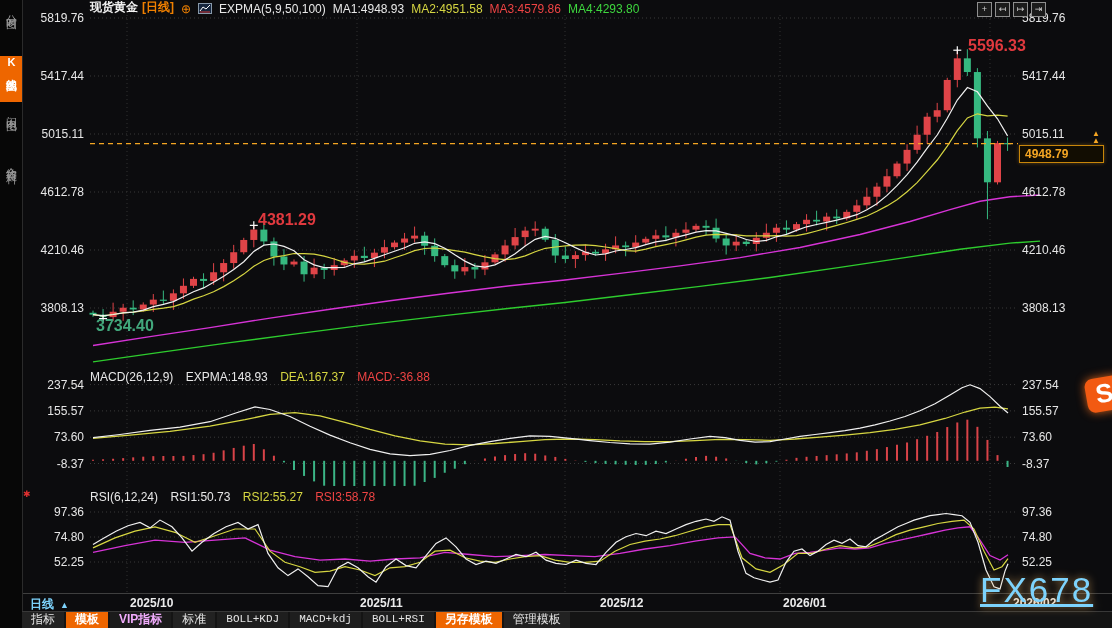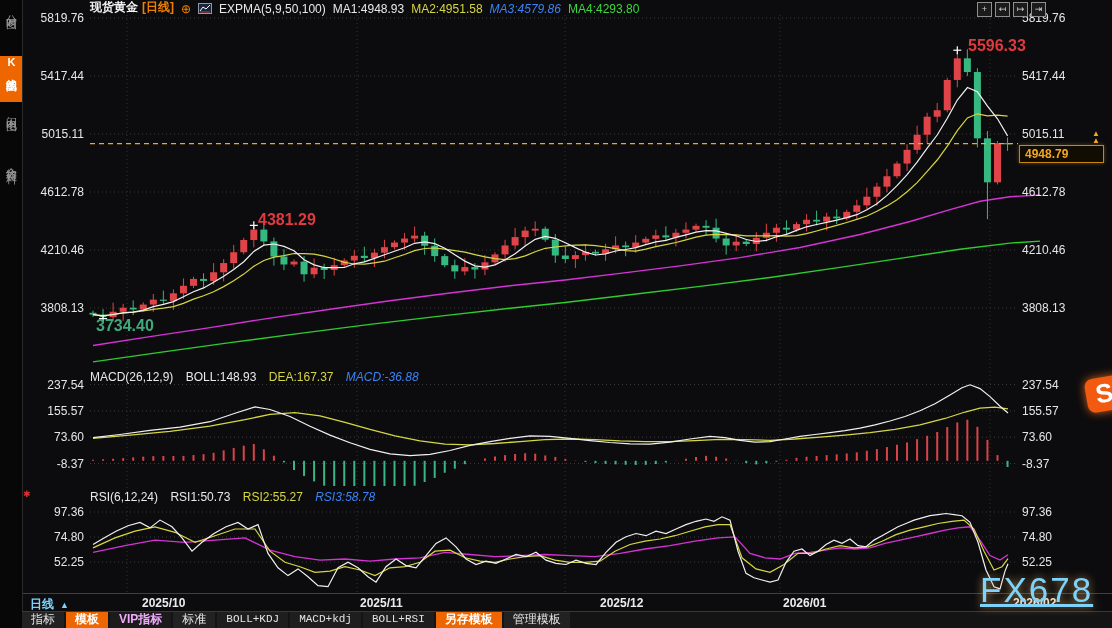--- a/index.html
+++ b/index.html
@@ -10,21 +10,21 @@
   .side-item{position:absolute;left:0;width:22px;text-align:center;color:#9a9a9a;font-size:11px;cursor:pointer;}
   .v-text{writing-mode:vertical-rl;text-orientation:upright;letter-spacing:2px;margin:0 auto;}
   .side-item.active{background:#ee6600;color:#fff;font-weight:bold;}
   
   #header{position:absolute;left:90px;top:1px;height:15px;display:flex;align-items:flex-end;gap:7px;font-size:12px;z-index:4;white-space:nowrap;}
   .h-sym{color:#f2f2f2;font-weight:bold;}
   .h-period{color:#f08000;font-weight:bold;}
   .h-plus{color:#f08000;font-size:12px;}
   .h-white{color:#e8e8e8;}
   .h-yellow{color:#d6d642;}
-  .h-magenta{color:#3b82f6;font-style:italic;}
+  .h-magenta{color:#ef4444;}
   .h-green{color:#3ed63e;}
   #win-icons{position:absolute;right:66px;top:2px;display:flex;gap:3px;z-index:4;}
   .win-ico{width:13px;height:13px;border:1px solid #8f8f8f;background:#1b1b1b;color:#d0d0d0;
            font-size:9px;line-height:12px;text-align:center;cursor:pointer;}
   
   .axis-label{position:absolute;font-size:12px;color:#e6e6e6;z-index:3;}
   .al-left{width:58px;text-align:right;left:26px;}
   .al-right{left:1022px;text-align:left;}
   
   .panel-header{position:absolute;left:90px;font-size:12px;z-index:3;white-space:nowrap;}
@@ -439,21 +439,21 @@
       <span class="axis-label al-left" style="top: 505px;">97.36</span>
       <span class="axis-label al-right" style="top: 505px;">97.36</span>
       <span class="axis-label al-left" style="top: 530px;">74.80</span>
       <span class="axis-label al-right" style="top: 530px;">74.80</span>
       <span class="axis-label al-left" style="top: 555px;">52.25</span>
       <span class="axis-label al-right" style="top: 555px;">52.25</span>
     </div>
 
   <div class="panel-header" style="top:370px;">
     <span class="h-white">MACD(26,12,9)</span>
-    <span class="h-white">BOLL:148.93</span>
+    <span class="h-white">EXPMA:148.93</span>
     <span class="h-yellow">DEA:167.37</span>
     <span class="h-magenta">MACD:-36.88</span>
   </div>
 
   <div class="panel-header" style="top:490px;">
     <span class="h-white">RSI(6,12,24)</span>
     <span class="h-white">RSI1:50.73</span>
     <span class="h-yellow">RSI2:55.27</span>
     <span class="h-magenta">RSI3:58.78</span>
   </div>
@@ -462,21 +462,21 @@
   <div class="ann ann-red" style="left:258px;top:211px;">4381.29</div>
   <div class="ann ann-green" style="left:96px;top:317px;">3734.40</div>
   <div id="price-box">4948.79</div>
   <div id="price-arrows">▲<br>▲</div>
   <div id="rsi-marker">✱</div>
 
   <div id="sep-line"></div>
   <div id="period-tag">
     <span>日线</span><span class="arr">▲</span>
   </div>
-  <span class="date-label" style="left:142px;">2025/10</span>
+  <span class="date-label" style="left:130px;">2025/10</span>
   <span class="date-label" style="left:360px;">2025/11</span>
   <span class="date-label" style="left:600px;">2025/12</span>
   <span class="date-label" style="left:783px;">2026/01</span>
   <span class="date-label" style="left:993px;margin-left:20px;">2026/02</span>
 
   <div id="watermark">FX678</div>
   <div id="s-badge">S</div>
 
   <div id="toolbar">
     <span class="tb-btn">指标</span>

